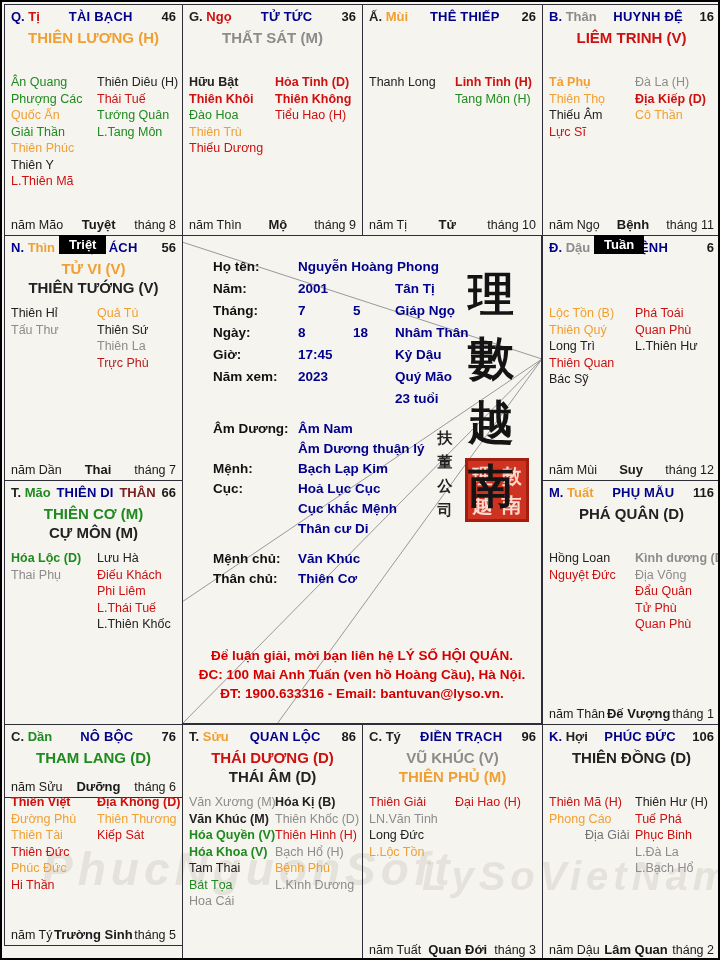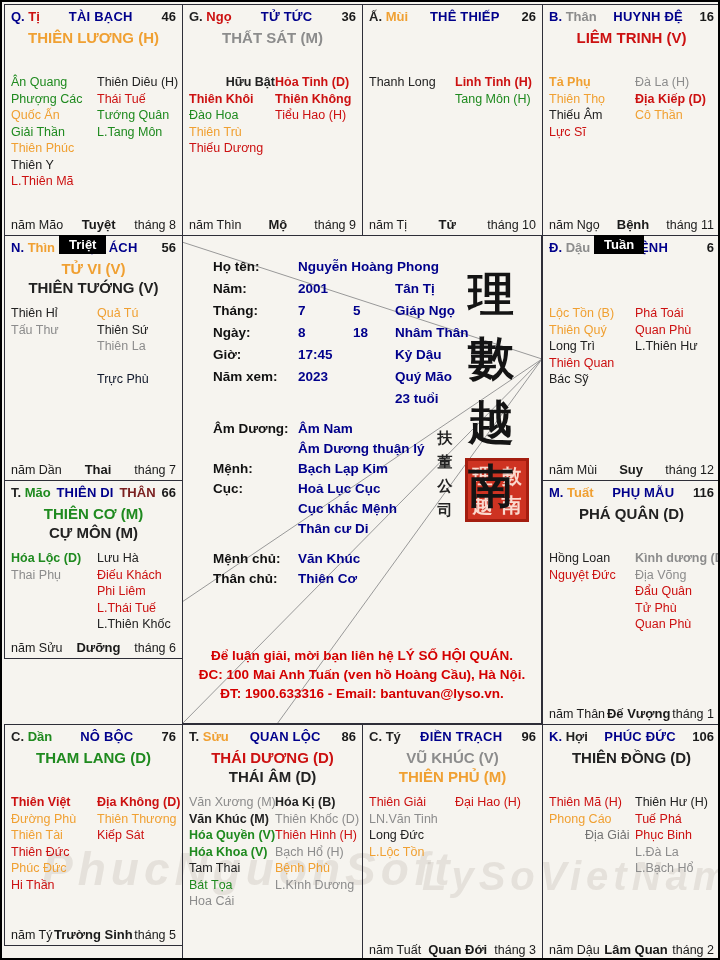--- a/index.html
+++ b/index.html
@@ -192,21 +192,21 @@
       <div class="p-head">
         <span class="p-canchi"><span style="color: rgb(34, 34, 34);">G. </span><span style="color: rgb(204, 17, 17);">Ngọ</span></span>
         <div class="p-name">TỬ TỨC</div>
         <span class="p-num">36</span>
       </div>
       <div class="mains">
         <div class="star" style="color: rgb(140, 140, 140);">THẤT SÁT (M)</div>
       </div>
       <div class="cols">
         <div class="colL">
-          <div class="star" style="color: rgb(34, 34, 34); font-weight: bold; text-align: right;">Hữu Bật</div>
+          <div class="star" style="color: rgb(34, 34, 34); font-weight: bold;">Hữu Bật</div>
           <div class="star" style="color: rgb(204, 17, 17); font-weight: bold;">Thiên Khôi</div>
           <div class="star" style="color: rgb(31, 138, 31);">Đào Hoa</div>
           <div class="star" style="color: rgb(240, 160, 50);">Thiên Trù</div>
           <div class="star" style="color: rgb(204, 17, 17);">Thiếu Dương</div>
         </div>
         <div class="colR">
           <div class="star" style="color: rgb(204, 17, 17); font-weight: bold;">Hỏa Tinh (D)</div>
           <div class="star" style="color: rgb(204, 17, 17); font-weight: bold;">Thiên Không</div>
           <div class="star" style="color: rgb(204, 17, 17);">Tiểu Hao (H)</div>
         </div>
@@ -279,21 +279,21 @@
       </div>
       <div class="cols">
         <div class="colL">
           <div class="star" style="color: rgb(34, 34, 34);">Thiên Hỉ</div>
           <div class="star" style="color: rgb(140, 140, 140);">Tấu Thư</div>
         </div>
         <div class="colR">
           <div class="star" style="color: rgb(240, 160, 50);">Quả Tú</div>
           <div class="star" style="color: rgb(34, 34, 34);">Thiên Sứ</div>
           <div class="star" style="color: rgb(140, 140, 140);">Thiên La</div>
-          <div class="star" style="color: #0f172a; margin-top: 16px;">Trực Phù</div>
+          <div class="star" style="color: #b91c1c;">Trực Phù</div>
         </div>
       </div>
       <div class="p-foot">
         <span>năm Dần</span>
         <span class="stage">Thai</span>
         <span>tháng 7</span>
       </div>
     </div>
     <div class="cell" style="left: 540px; top: 233px; width: 179px; height: 246px;">
       <div class="p-head">
@@ -315,21 +315,21 @@
           <div class="star" style="color: rgb(204, 17, 17);">Quan Phù</div>
           <div class="star" style="color: rgb(34, 34, 34);">L.Thiên Hư</div>
         </div>
       </div>
       <div class="p-foot">
         <span>năm Mùi</span>
         <span class="stage">Suy</span>
         <span>tháng 12</span>
       </div>
     </div>
-    <div class="cell" style="left: 2px; top: 478px; width: 179px; height: 179px;">
+    <div class="cell" style="left: 2px; top: 478px; width: 179px; height: 318px;">
       <div class="p-head">
         <span class="p-canchi"><span style="color: rgb(34, 34, 34);">T. </span><span style="color: rgb(31, 138, 31);">Mão</span></span>
         <div class="p-name">THIÊN DI</div>
         <span class="p-name2" style="color: rgb(123, 32, 32);">THÂN</span>
         <span class="p-num">66</span>
       </div>
       <div class="mains">
         <div class="star" style="color: rgb(31, 138, 31);">THIÊN CƠ (M)</div>
         <div class="star" style="color: rgb(34, 34, 34);">CỰ MÔN (M)</div>
       </div>

